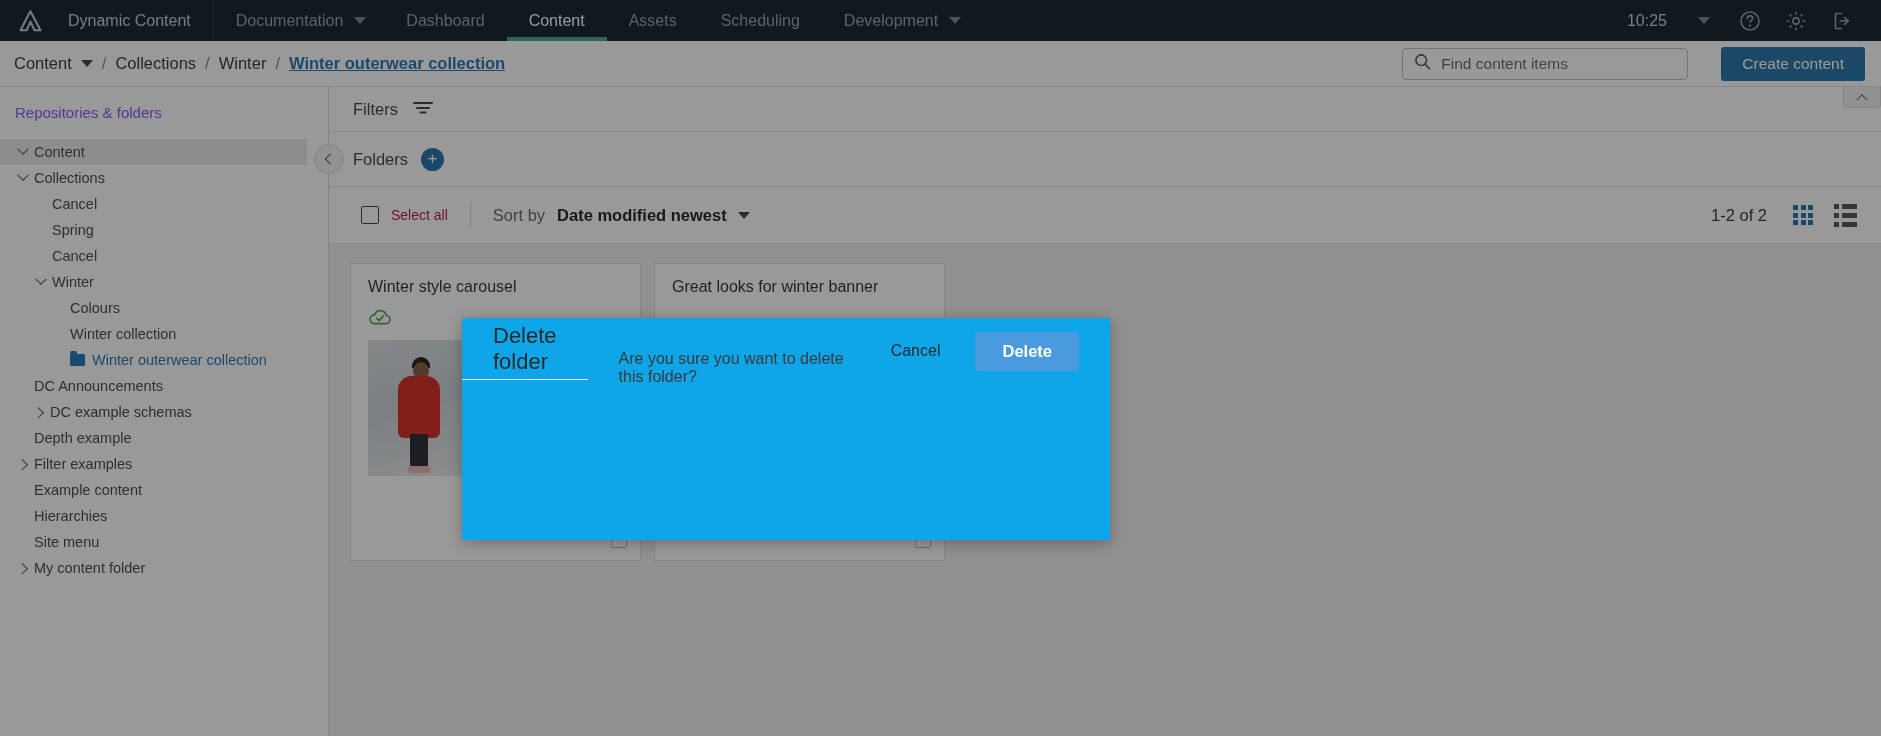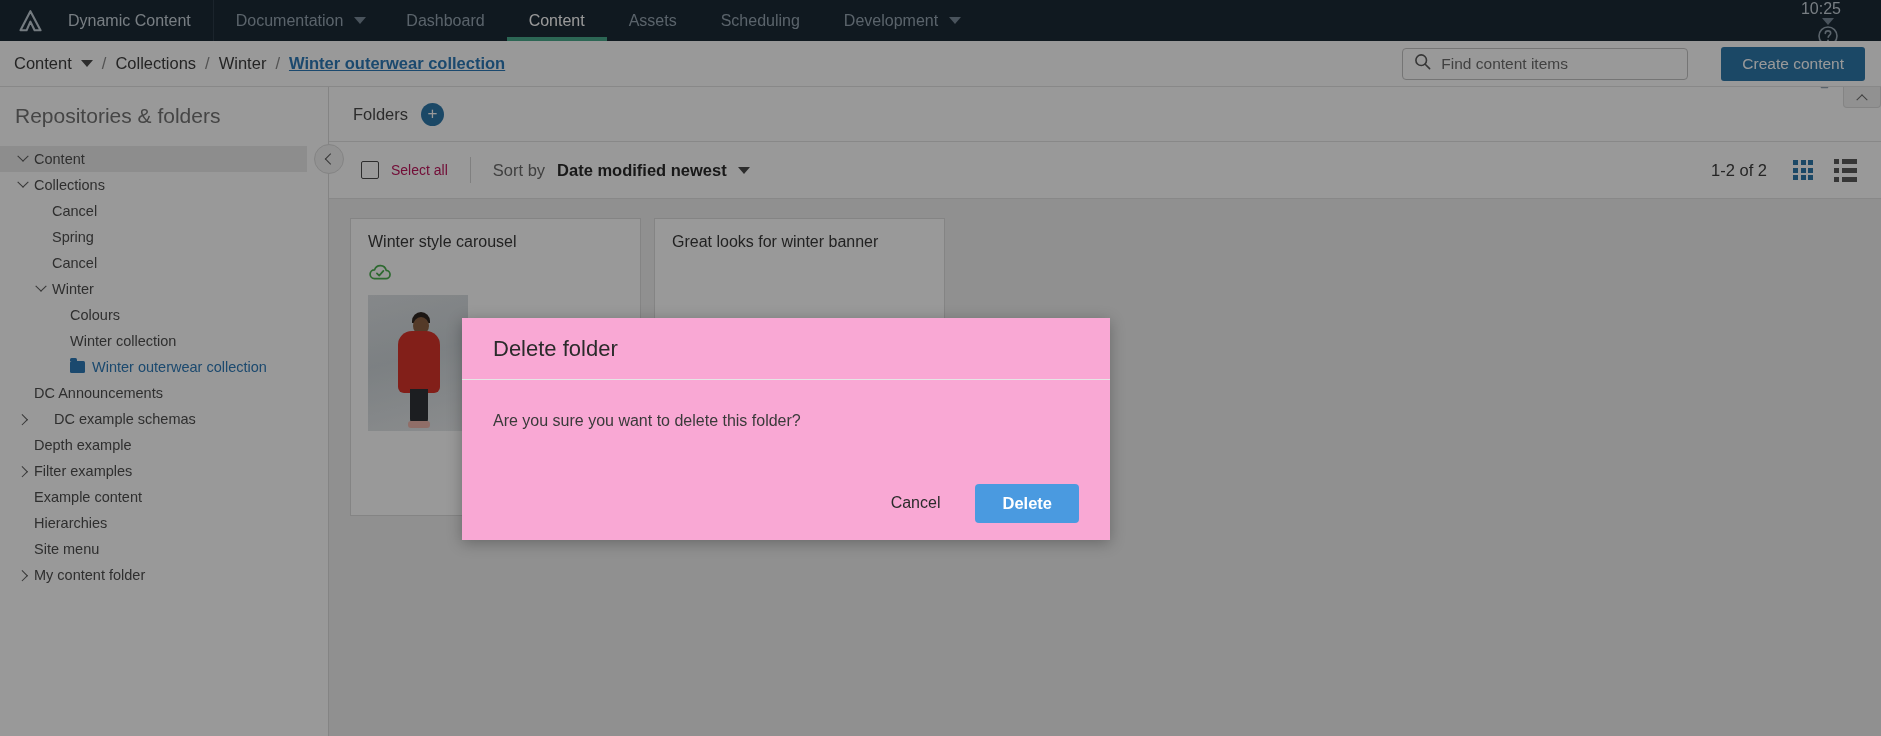--- a/index.html
+++ b/index.html
@@ -61,22 +61,21 @@
   }
   .caret {
     width:0; height:0;
     border-left:6px solid transparent;
     border-right:6px solid transparent;
     border-top:7px solid #7b8b99;
   }
   .nav-spacer { flex:1; }
   .nav-right {
     display:flex; align-items:center; gap:0;
-    padding-right:26px;
-    flex-direction:column;
+    padding-right:16px;
   }
   .clock { font-size:16px; color:#c8d2da; padding:0 14px 0 0; }
   .icon-btn {
     width:46px; height:41px;
     display:flex; align-items:center; justify-content:center;
   }
 
   
   .crumbbar {
     height:46px; flex:0 0 46px;
@@ -126,21 +125,21 @@
 
   
   .sidebar {
     width:329px; flex:0 0 329px;
     background:#fff;
     border-right:1px solid #dcdcdc;
     display:flex; flex-direction:column;
     overflow:hidden;
   }
   .sidebar-title {
-    font-size:21px; color:#737373;
+    font-size:15px; color:#8b5cf6;
     padding:17px 0 16px 15px;
   }
   .tree { padding-top:2px; font-size:14.5px; }
   .tree-row {
     display:flex; align-items:center;
     height:26px;
     color:#4f4f4f;
     white-space:nowrap;
     padding-right:10px;
   }
@@ -272,23 +271,23 @@
   .card-check {
     position:absolute; right:13px; bottom:12px;
     width:16px; height:16px; border:1.6px solid #b4b4b4; border-radius:2px; background:#fff;
   }
 
   
   .modal {
     position:fixed; z-index:100;
     left:462px; top:318px;
     width:648px; height:222px;
-    background:#f9a8d4;
+    background:#0ea5e9;
     box-shadow:0 3px 14px rgba(0,0,0,0.28);
-    display:flex; flex-direction:column;
+    display:flex; flex-direction:row;
   }
   .modal-head {
     height:62px; flex:0 0 62px;
     display:flex; align-items:center;
     padding:0 31px;
     border-bottom:1px solid #e6e6e6;
   }
   .modal-title { font-size:22px; color:#2b2b2b; }
   .modal-body { flex:1; padding:32px 31px 0 31px; }
   .modal-msg { font-size:16px; color:#3a3a3a; }
@@ -448,21 +447,21 @@
           </div>
           <div class="tree-row selected" style="padding-left: 48px;">
             <span class="tw"></span>
             <span class="folder-ico"></span>
             <span>Winter outerwear collection</span>
           </div>
           <div class="tree-row" style="padding-left: 12px;">
             <span class="tw"></span>
             <span>DC Announcements</span>
           </div>
-          <div class="tree-row" style="padding-left: 12px; gap: 20px;">
+          <div class="tree-row" style="padding-left: 28px;">
             <span class="tw">
               <span class="chev right"></span>
             </span>
             <span>DC example schemas</span>
           </div>
           <div class="tree-row" style="padding-left: 12px;">
             <span class="tw"></span>
             <span>Depth example</span>
           </div>
           <div class="tree-row" style="padding-left: 12px;">
@@ -491,20 +490,32 @@
           </div>
         </div>
     </div>
 
     <div class="main">
 
       <div class="collapse-handle">
         <span class="chev-left"></span>
       </div>
 
+      <div class="bar bar-filters">
+        <span class="bar-label">Filters</span>
+        <span>
+          <svg width="22" height="16" viewBox="0 0 22 16" aria-hidden="true">
+            <g stroke="#4a4a4a" stroke-width="2" stroke-linecap="round">
+              <path d="M2 4h18"></path>
+                <path d="M5 9h12"></path>
+                <path d="M8.5 13.5h5"></path>
+            </g>
+          </svg>
+        </span>
+      </div>
 
       <div class="bar bar-folders">
         <span class="bar-label">Folders</span>
         <span class="add-btn">+</span>
       </div>
 
       <div class="bar bar-sort">
         <div class="scrolltop">
           <span class="chev-up"></span>
         </div>

